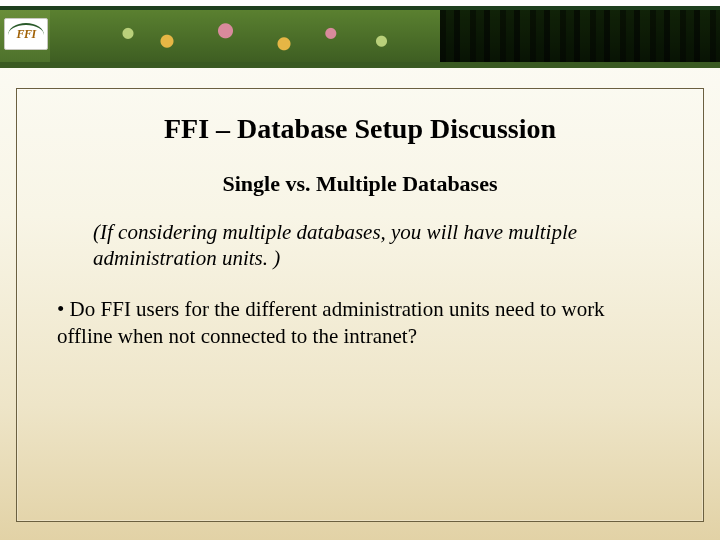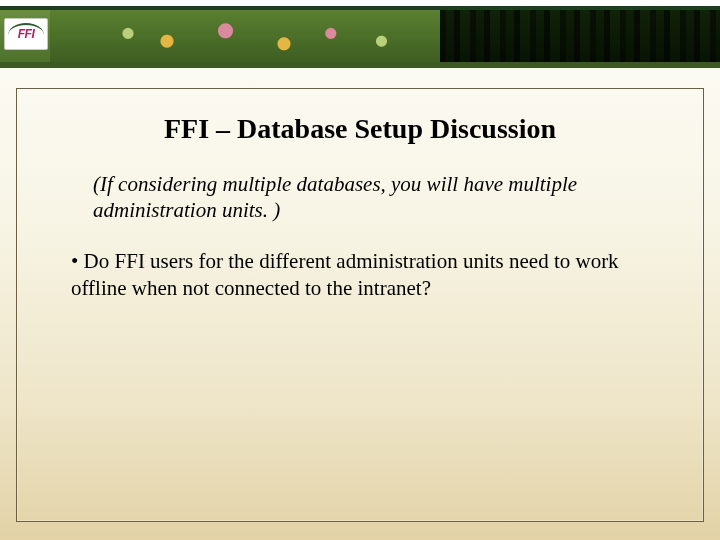--- a/index.html
+++ b/index.html
@@ -79,25 +79,25 @@
     width: 42px;
     height: 30px;
     background: #ffffff;
     border: 1px solid #c8c8c0;
     border-radius: 2px;
     display: flex;
     align-items: center;
     justify-content: center;
   }
   .logo-text {
-    font-family: Liberation Sans, sans-serif;
+    font-family: Liberation Serif, serif;
     font-style: italic;
     font-weight: bold;
     font-size: 12px;
-    color: #be185d;
+    color: #a16207;
     letter-spacing: -0.5px;
   }
   .logo-swoosh {
     position: absolute;
     left: 3px;
     top: 4px;
     width: 36px;
     height: 10px;
     border-top: 2px solid #2a5a2a;
     border-radius: 50% 50% 0 0 / 100% 100% 0 0;
@@ -132,36 +132,37 @@
     font-size: 21px;
     font-style: italic;
     color: #000;
     margin: 0 40px 24px 40px;
     line-height: 1.25;
   }
   .bullet {
     font-size: 21px;
     color: #000;
     line-height: 1.3;
-    margin: 0 18px;
+    margin: 0 4px;
   }
 </style>
 </head>
 <body>
 
 <div class="slide">
 
   <div class="banner">
     <div class="banner-flora"></div>
     <div class="banner-trees"></div>
     <div class="logo-box">
       <div class="logo-swoosh"></div>
       <span class="logo-text">FFI</span>
     </div>
   </div>
 
   <div class="content-frame">
     <div class="title">FFI – Database Setup Discussion</div>
+    <div class="subtitle">Single vs. Multiple Databases</div>
     <div class="note">(If considering multiple databases, you will have multiple administration units. )</div>
     <div class="bullet">• Do FFI users for the different administration units need to work offline when not connected to the intranet?</div>
   </div>
 
 </div>
 
 </body></html>

